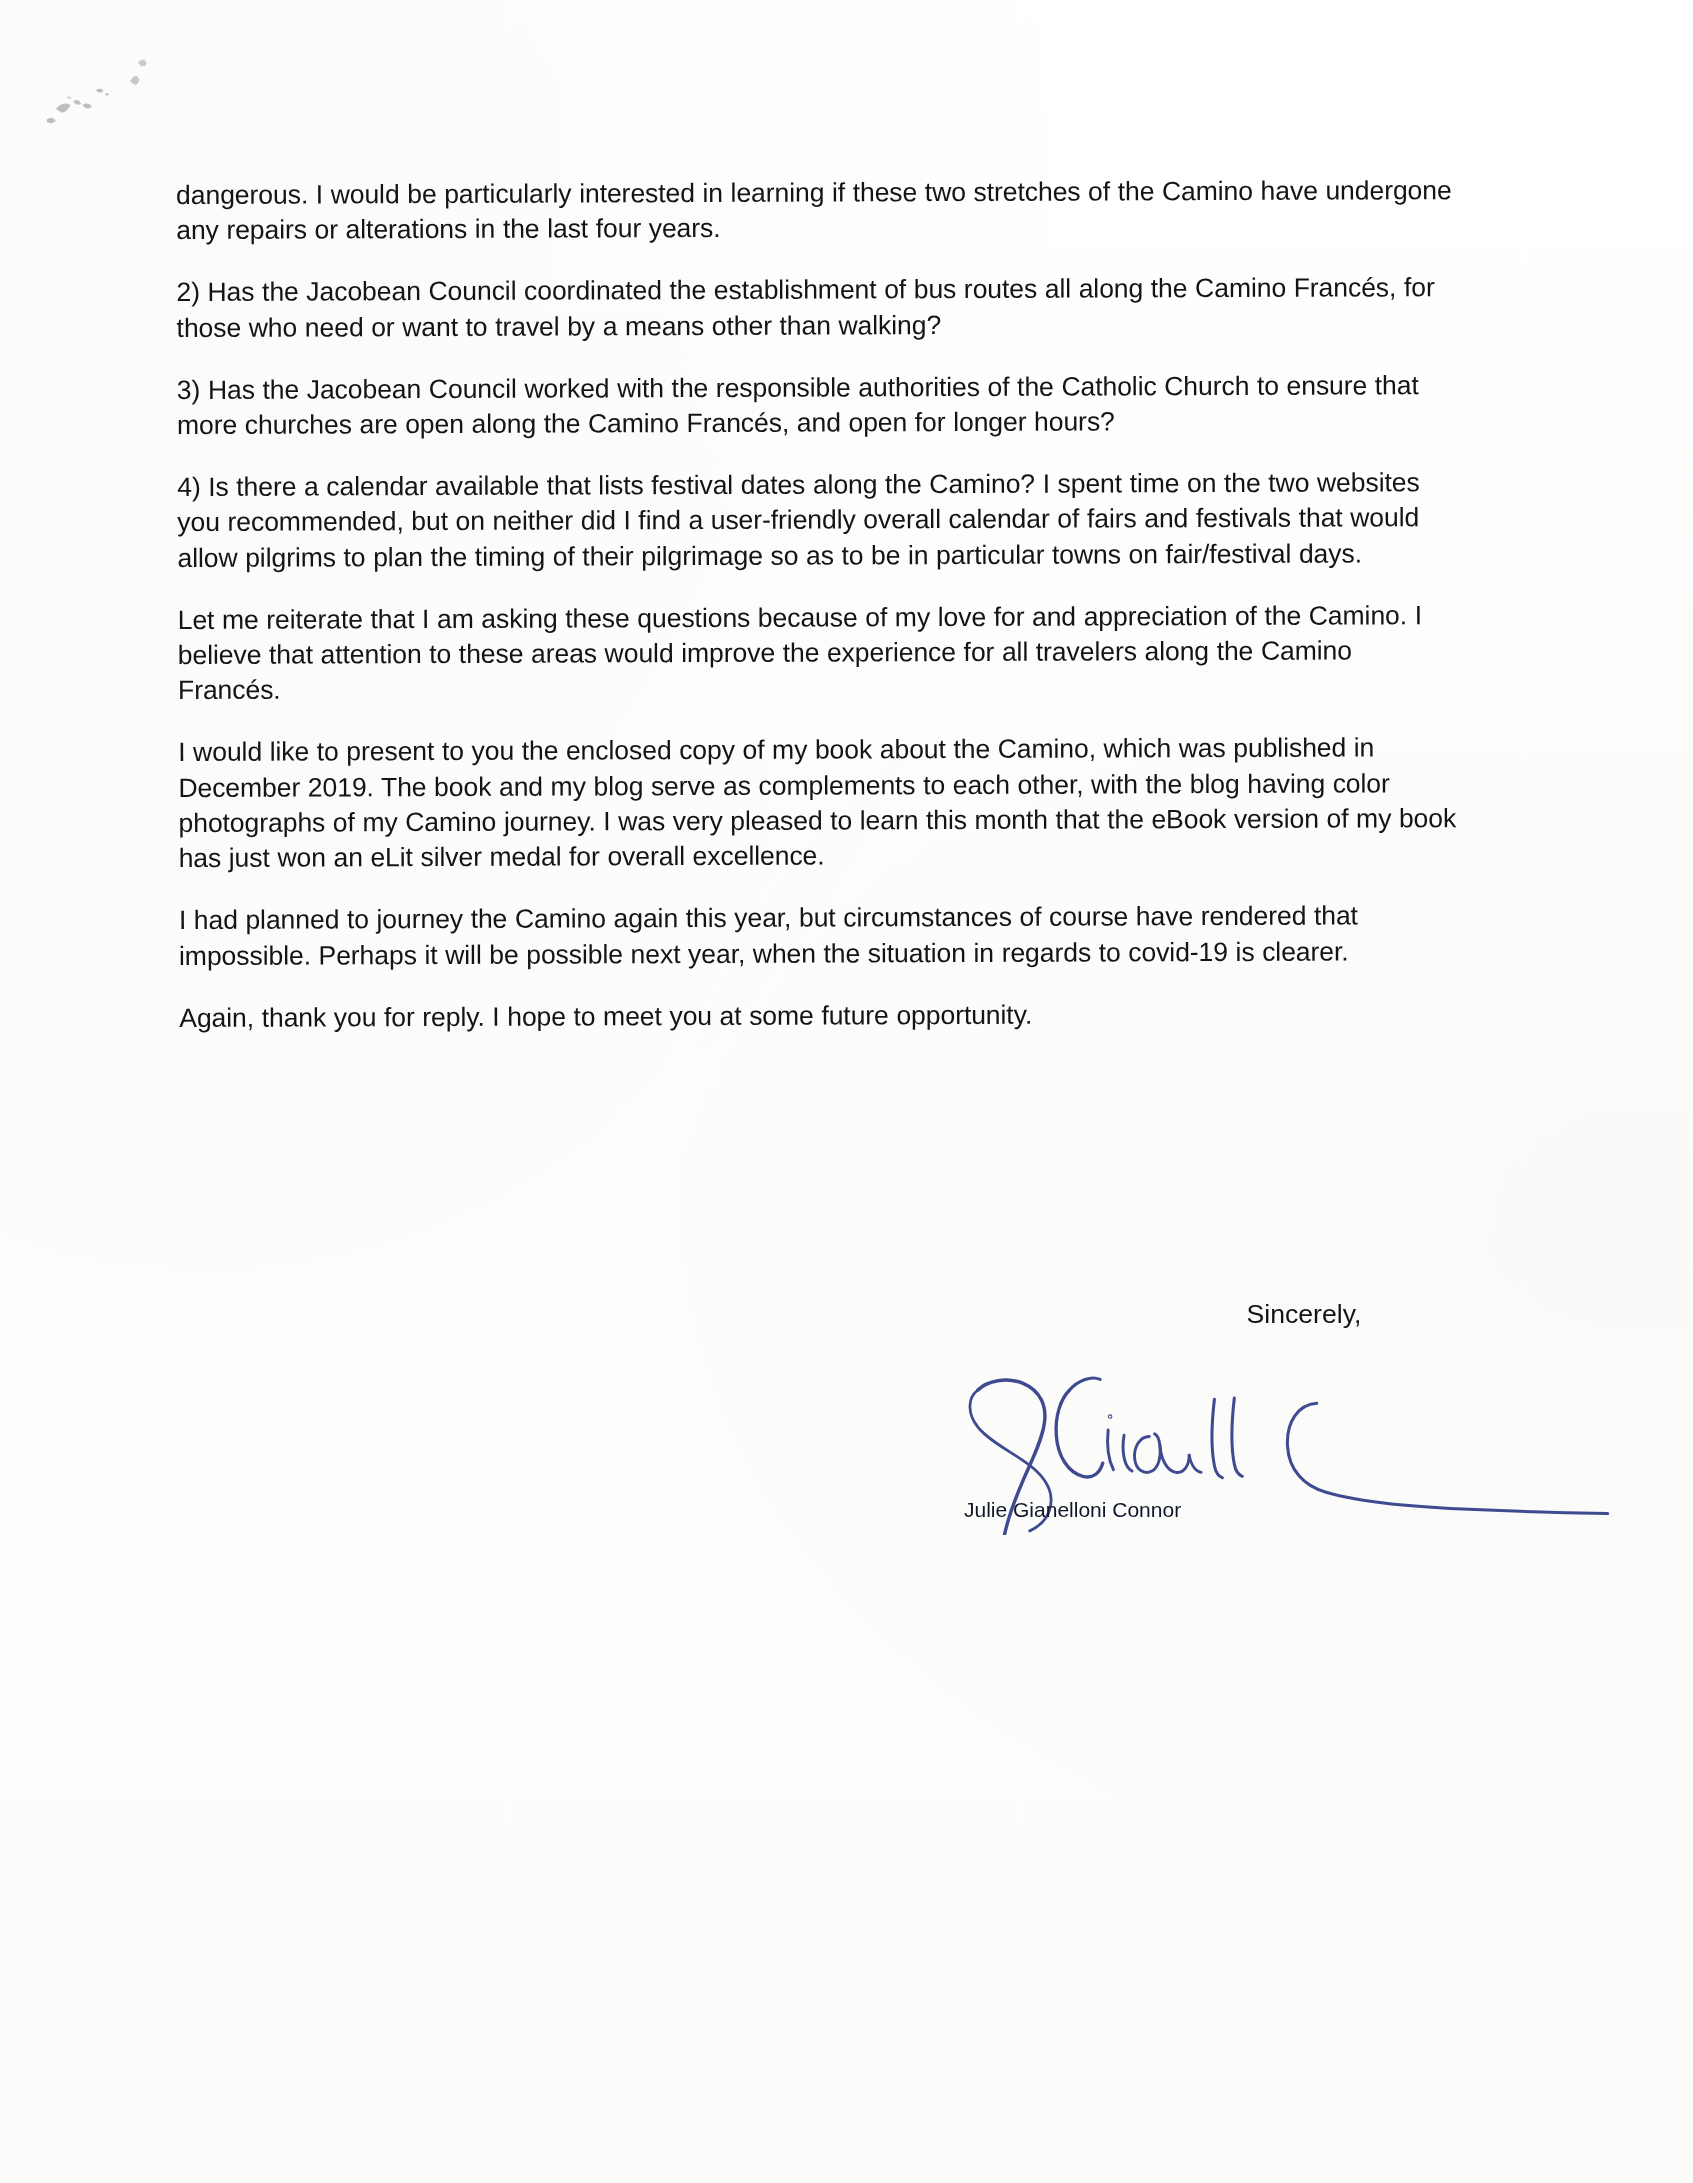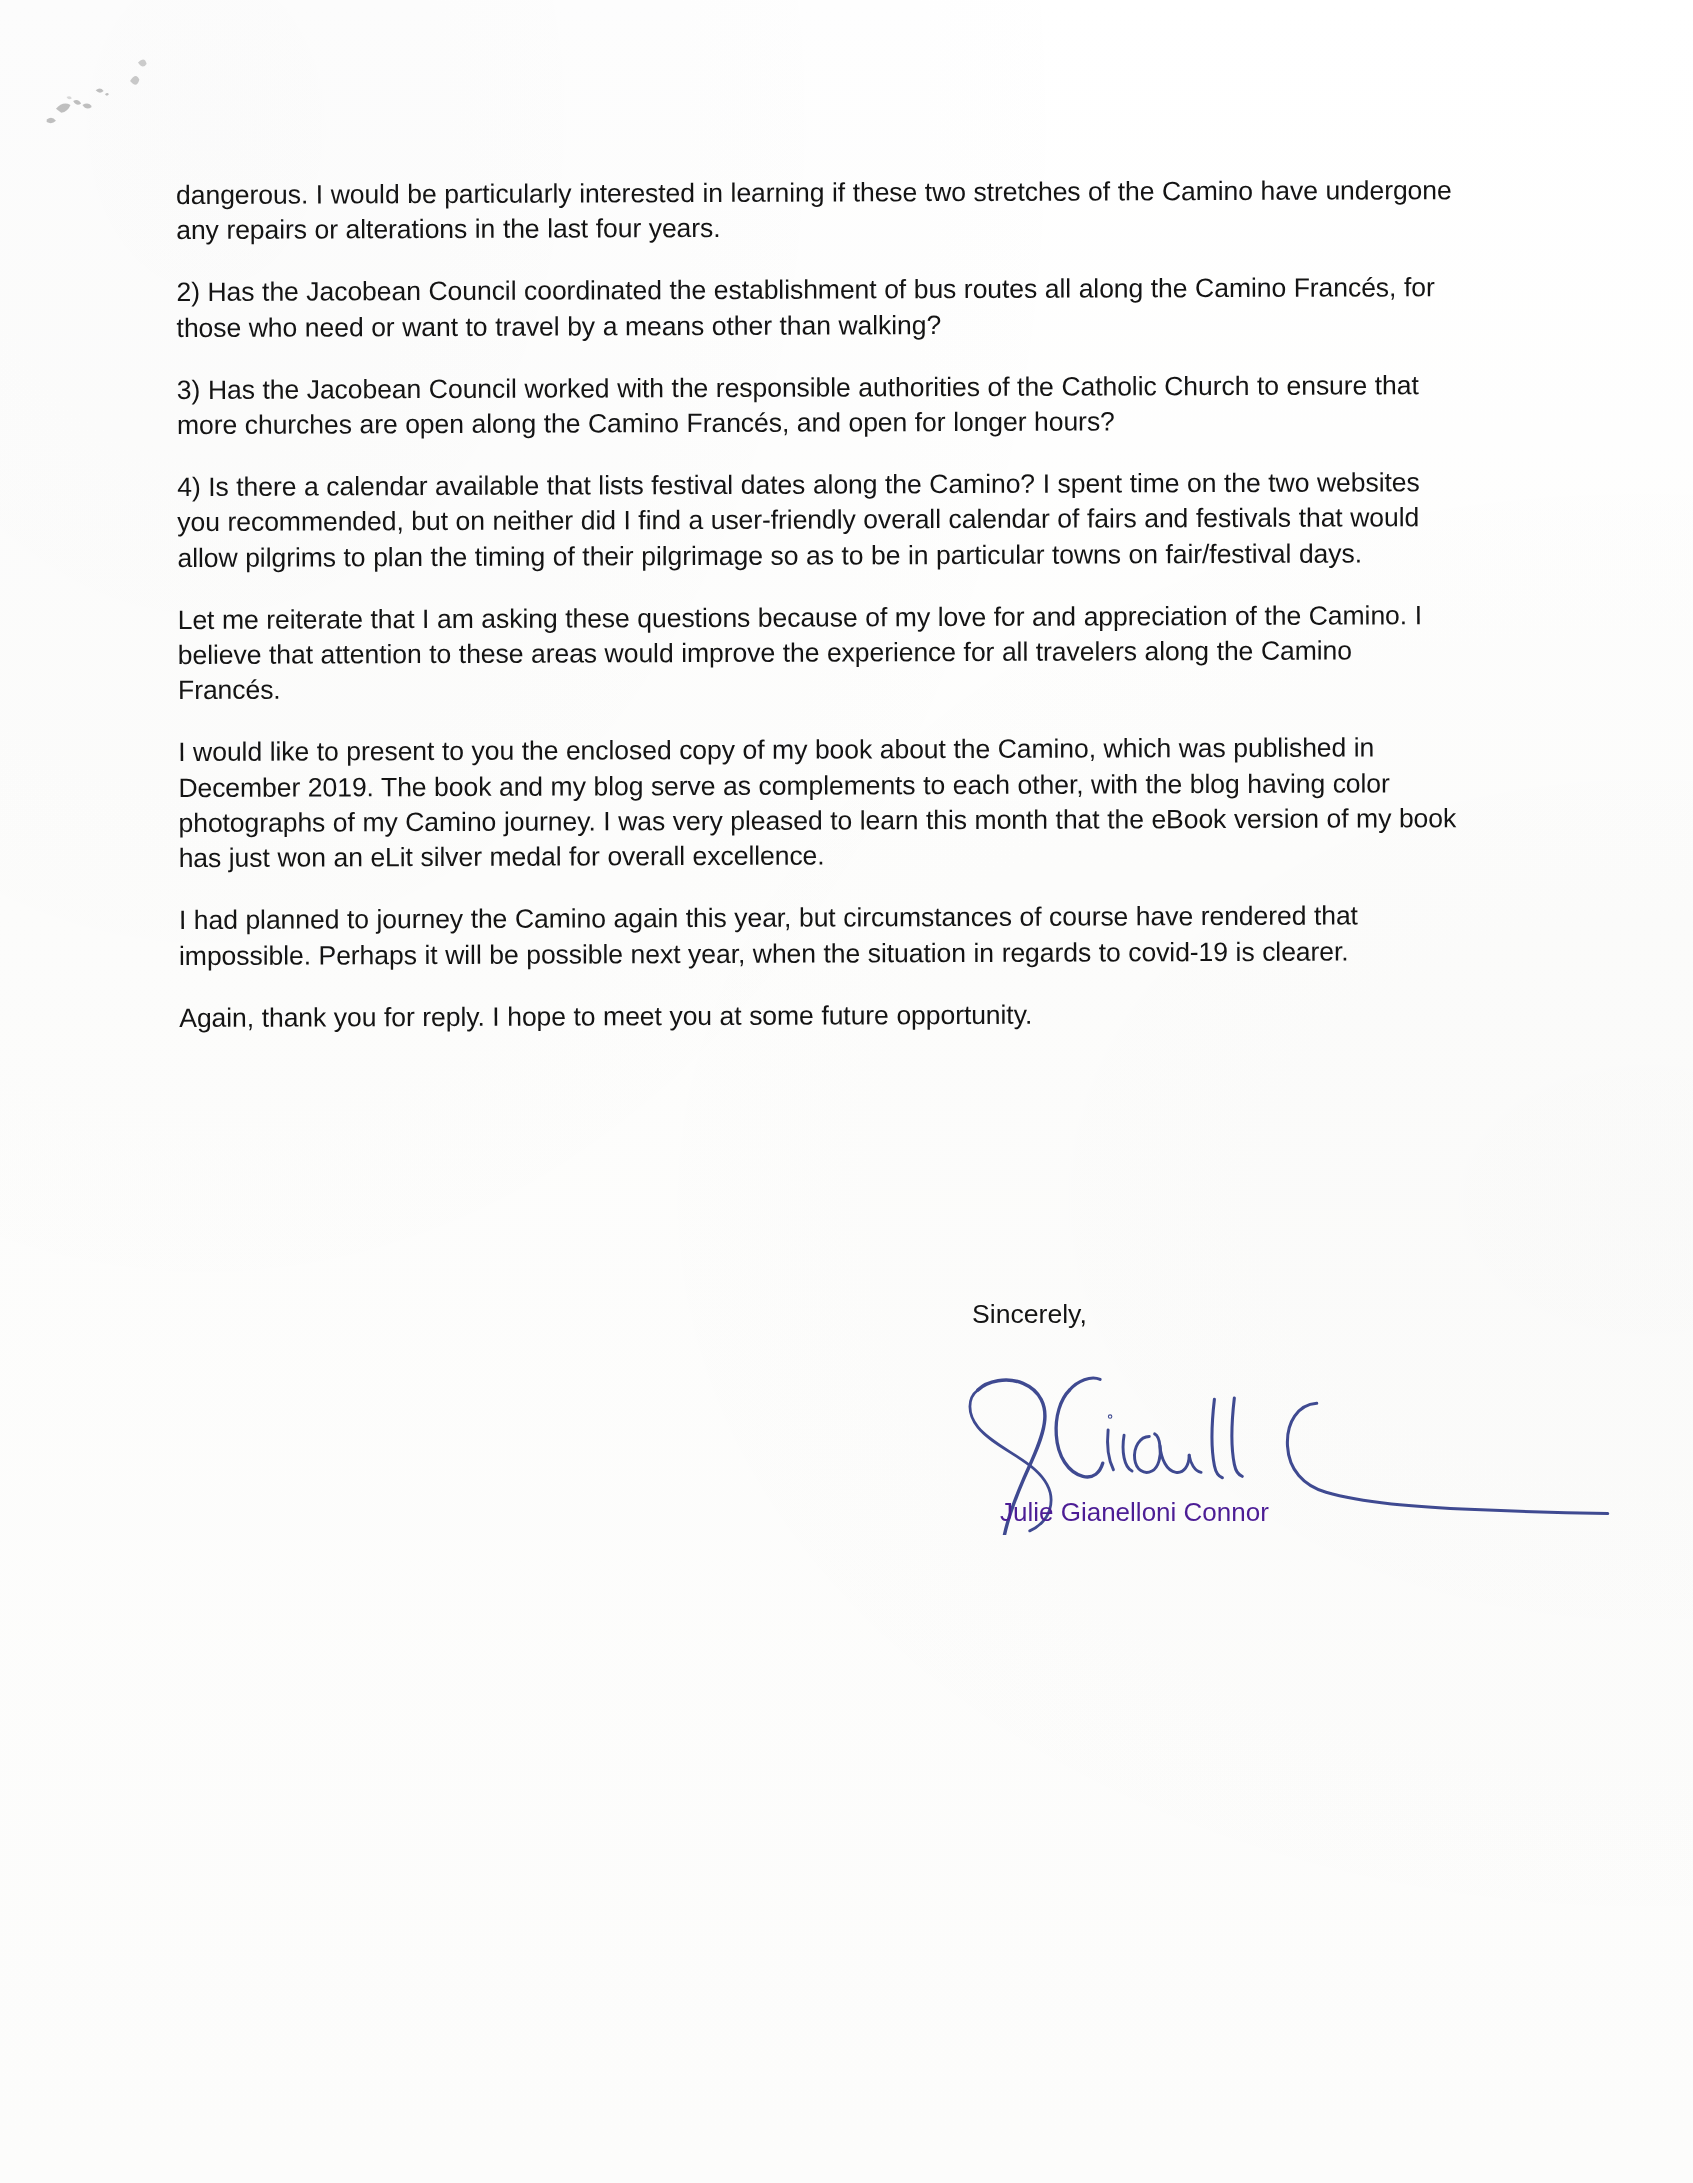--- a/index.html
+++ b/index.html
@@ -65,40 +65,40 @@
     left: 972px;
     top: 1297px;
     width: 664px;
   }
 
   .closing-word {
     font-size: 26.6px;
     line-height: 1.3;
     color: #141414;
     margin: 0;
+    text-align: center;
   }
 
   .signature-wrap {
     position: absolute;
     left: 950px;
     top: 1342px;
     width: 671px;
     height: 193px;
     pointer-events: none;
   }
 
   .signature-name {
     position: absolute;
     left: 964px;
     top: 1496px;
-    font-size: 26px;
+    font-size: 21px;
     line-height: 1.3;
-    color: #4c1d95;
+    color: #0f172a;
     white-space: nowrap;
-    margin-left: 36px;
   }
 
   .ink { stroke: #3f4a91; fill: none; stroke-linecap: round; stroke-linejoin: round; }
 </style>
 </head>
 <body>
 
 <div id="page">
 
   <div class="paper-tone"></div>

